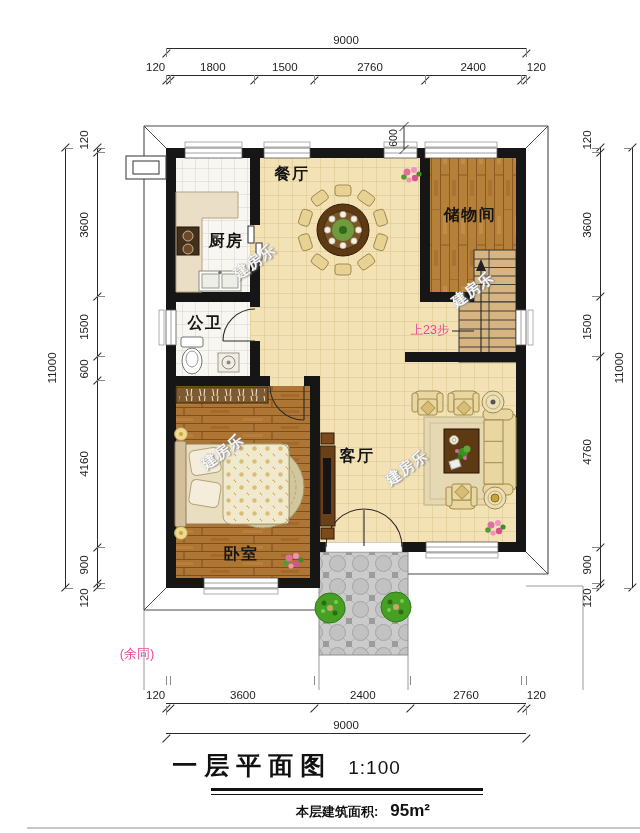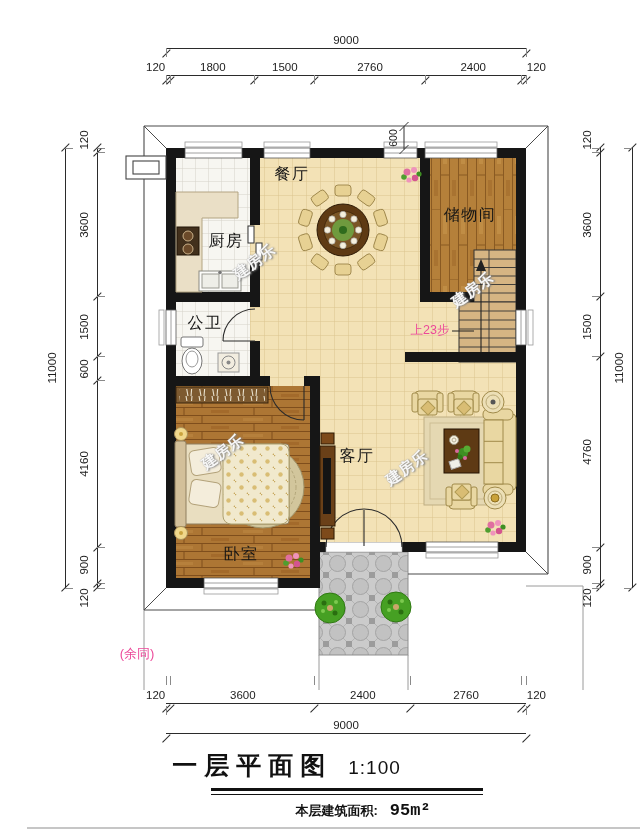--- a/index.html
+++ b/index.html
@@ -27,40 +27,40 @@
   .dimcol .seg::after{content:"";position:absolute;top:-0.5px;height:1px;background:#8a8a8a;}
   .dimcol.leftside .seg::after{right:-8px;width:8px;}
   .dimcol.rightside .seg::after{right:0;width:8px;}
   .dimcol .seg i{position:absolute;top:50%;left:3px;transform:translate(-50%,-50%) rotate(-90deg);
       font-style:normal;white-space:nowrap;}
   .dimcol.segs .seg:first-child i{top:-8px;}
   .dimcol.segs .seg:nth-last-child(2) i{top:calc(100% + 10px);}
   .seg.end{flex:0 0 0;}
 
   
-  .rlabel{position:absolute;transform:translate(-50%,-50%);font-size:16px;font-weight:400;
+  .rlabel{position:absolute;transform:translate(-50%,-50%);font-size:16px;font-weight:700;
       letter-spacing:1.5px;color:#151515;white-space:nowrap;text-align:center;}
   .note{position:absolute;transform:translate(-50%,-50%);font-size:12.5px;color:#ec4899;white-space:nowrap;}
   .dim600{position:absolute;left:355px;top:127px;width:22px;height:22px;font-size:10.5px;
       display:flex;align-items:center;justify-content:center;transform:rotate(-90deg);}
   .wm{position:absolute;transform:translate(-50%,-50%) rotate(-36deg);font-size:15px;font-weight:700;
       letter-spacing:1px;color:rgba(255,255,255,0.92);
       text-shadow:0 0 1px #9a9a9a,1px 1px 2px #808080;pointer-events:none;white-space:nowrap;}
 
   
   .title-row{position:absolute;top:749px;left:0;width:519px;display:flex;justify-content:center;
       align-items:baseline;gap:16px;}
   .title-main{font-size:25px;font-weight:600;letter-spacing:7px;color:#111;}
   .title-scale{font-size:19px;font-weight:500;color:#111;letter-spacing:1px;}
   .tl1{position:absolute;left:184px;top:788px;width:272px;height:3.4px;background:#111;}
   .tl2{position:absolute;left:184px;top:794px;width:272px;height:1.3px;background:#111;}
   .area-row{position:absolute;top:801px;left:0;width:640px;display:flex;justify-content:center;
       align-items:baseline;gap:12px;padding-left:16px;}
   .area-label{font-size:13px;font-weight:700;color:#111;}
-  .area-value{font-size:17px;font-weight:600;color:#111;font-family:Liberation Mono, monospace;}
+  .area-value{font-size:17px;font-weight:600;color:#111;}
   .bottom-line{position:absolute;left:0;top:827px;width:640px;height:1.5px;background:#c6c6c6;}
 </style>
 </head>
 <body>
 
 <div class="canvas">
 
   <svg width="640" height="833" viewBox="0 0 640 833">
     <defs>
       <pattern id="bt" width="14" height="14" patternUnits="userSpaceOnUse">

